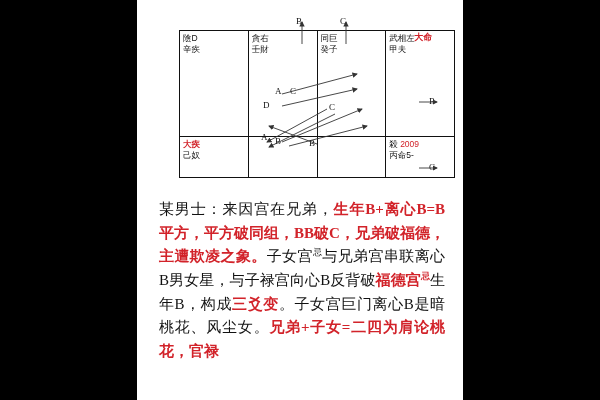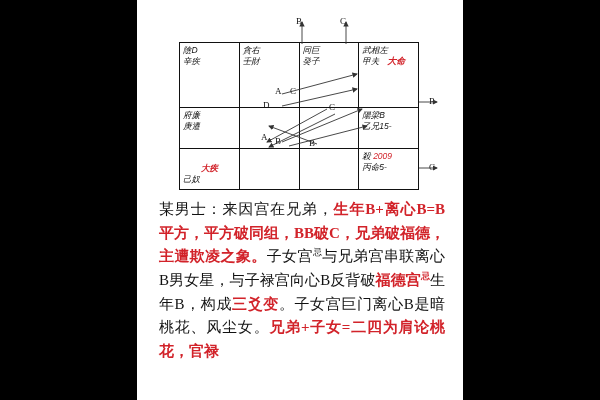--- a/index.html
+++ b/index.html
@@ -17,38 +17,37 @@
     overflow:hidden;
   }
   
   .chart-wrap{
     position:relative;
     margin:14px auto 0 auto;
     width:286px;height:175px;
   }
   table.chart{
     position:absolute;
-    left:22px;top:28px;
-    width:240px;height:148px;
+    left:22px;top:16px;
+    width:276px;height:148px;
     border-collapse:collapse;
     table-layout:fixed;
-    font-style:italic;
   }
   table.chart td{
     border:1px solid #111;
     vertical-align:top;
     padding:2px 3px;
     font-size:8.5px;
     line-height:1.25;
     color:#111;
     position:relative;
   }
   .cellline{display:block;white-space:nowrap;}
   .red{color:#d2232a;}
-  .mark{font-weight:bold;margin-top:12px;}
+  .mark{font-weight:bold;}
   
   .flt{
     position:absolute;
     font-size:9px;
     color:#111;
     font-family:"Liberation Serif",serif;
   }
   .flt.red{color:#d2232a;}
   svg.overlay{
     position:absolute;left:0;top:0;
@@ -95,33 +94,21 @@
           <span class="cellline">癸子</span>
         </td>
         <td style="width:25%">
           <span class="cellline">武相左</span>
           <span class="cellline">甲夫</span>
           <span class="flt red mark" style="left:28px;top:1px;position:absolute;">大命</span>
         </td>
       </tr>
       <tr>
         <td style="height:36px">
-          <span class="cellline">府廉</span>
-          <span class="cellline">庚遷</span>
-        </td>
-        <td></td>
-        <td></td>
-        <td>
-          <span class="cellline">陽梁B</span>
-          <span class="cellline">乙兄15-</span>
-        </td>
-      </tr>
-      <tr>
-        <td style="height:36px">
-          <span class="cellline red mark" style="display:block;text-align:center;">大疾</span>
+          <span class="cellline red mark" style="display:block;">大疾</span>
           <span class="cellline">己奴</span>
         </td>
         <td></td>
         <td></td>
         <td>
           <span class="cellline"><span>殺</span> <span class="red">2009</span></span>
           <span class="cellline">丙命5-</span>
         </td>
       </tr>
     </tbody>

